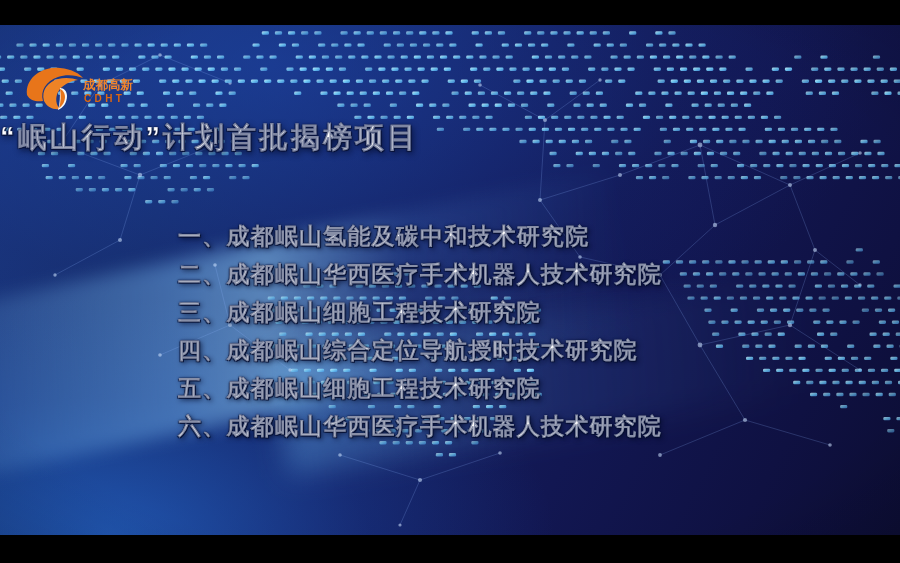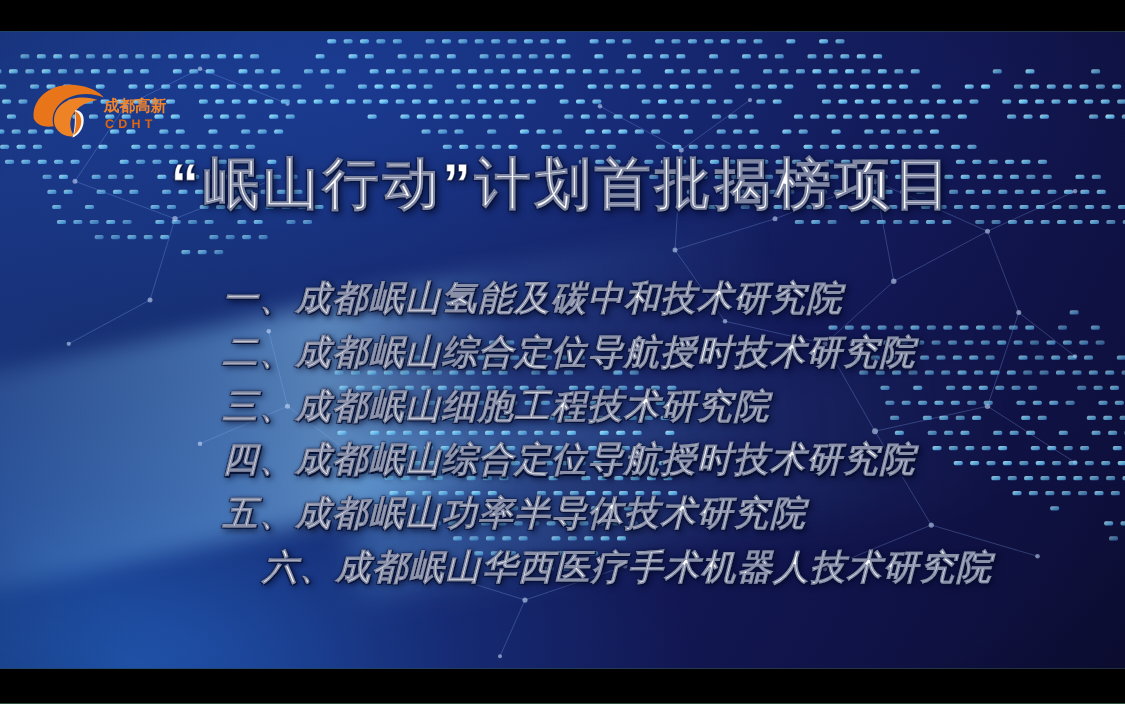--- a/index.html
+++ b/index.html
@@ -11,21 +11,21 @@
     width: 900px;
     height: 563px;
     overflow: hidden;
     font-family: "Liberation Sans", "DejaVu Sans", sans-serif;
   }
 
   #stage {
     position: relative;
     width: 900px;
     height: 563px;
-    background: #86efac;
+    background: #7f1d1d;
     overflow: hidden;
   }
 
   
   .letterbox {
     position: absolute;
     left: 0;
     width: 900px;
     background: #000000;
     z-index: 60;
@@ -106,23 +106,23 @@
     z-index: 30;
   }
   #logo svg { display: block; }
 
   
   #title {
     position: absolute;
     left: 0;
     top: 95px;
     width: 900px;
-    text-align: center;
+    text-align: left;
     z-index: 40;
-    font-size: 45px;
+    font-size: 29px;
     font-weight: bold;
     letter-spacing: 3px;
     color: #ffffff;
     line-height: 1.18;
     white-space: nowrap;
     text-shadow:
       0 0 2px rgba(10,20,60,0.95),
       1px 1px 0 rgba(8,16,48,0.85),
       -1px 1px 0 rgba(8,16,48,0.6),
       2px 3px 6px rgba(4,10,40,0.85);
@@ -130,36 +130,35 @@
   }
 
   
   #list {
     position: absolute;
     left: 178px;
     top: 200px;
     z-index: 40;
   }
   .list-item {
-    font-size: 28px;
+    font-size: 23px;
     font-weight: bold;
     color: #ffffff;
     letter-spacing: 1.2px;
     line-height: 1.0;
     margin-bottom: 15px;
     white-space: nowrap;
     text-shadow:
       0 0 2px rgba(8,18,55,0.95),
       1px 1px 0 rgba(6,14,45,0.9),
       -1px 1px 0 rgba(6,14,45,0.55),
       2px 2px 5px rgba(3,8,35,0.9);
-    font-style: italic;
     -webkit-text-stroke: 0.6px rgba(18,32,80,0.5);
   }
-  .list-item:last-child { margin-bottom: 0; margin-left: 32px; }
+  .list-item:last-child { margin-bottom: 0; }
 </style>
 </head>
 <body>
 
 <div id="stage">
 
   <div id="frame">
 
     <svg id="netlayer" viewBox="0 0 900 510" preserveAspectRatio="none" aria-hidden="true">
       <g stroke="#8fb6ff" stroke-width="0.7" fill="none" opacity="0.30">
@@ -1196,24 +1195,24 @@
         <g fill="#DD6610" font-family="'Liberation Sans', sans-serif" font-size="10" font-weight="bold" letter-spacing="3.4">
           <text x="64" y="44">CDHT</text>
         </g>
       </svg>
     </div>
 
     <div id="title">“岷山行动”计划首批揭榜项目</div>
 
     <div id="list">
       <div class="list-item">一、成都岷山氢能及碳中和技术研究院</div>
-      <div class="list-item">二、成都岷山综合定位导航授时技术研究院</div>
+      <div class="list-item">二、成都岷山华西医疗手术机器人技术研究院</div>
       <div class="list-item">三、成都岷山细胞工程技术研究院</div>
       <div class="list-item">四、成都岷山综合定位导航授时技术研究院</div>
-      <div class="list-item">五、成都岷山功率半导体技术研究院</div>
+      <div class="list-item">五、成都岷山细胞工程技术研究院</div>
       <div class="list-item">六、成都岷山华西医疗手术机器人技术研究院</div>
     </div>
 
   </div>
 
   <div class="letterbox top"></div>
   <div class="letterbox bottom"></div>
 
 </div>
 

